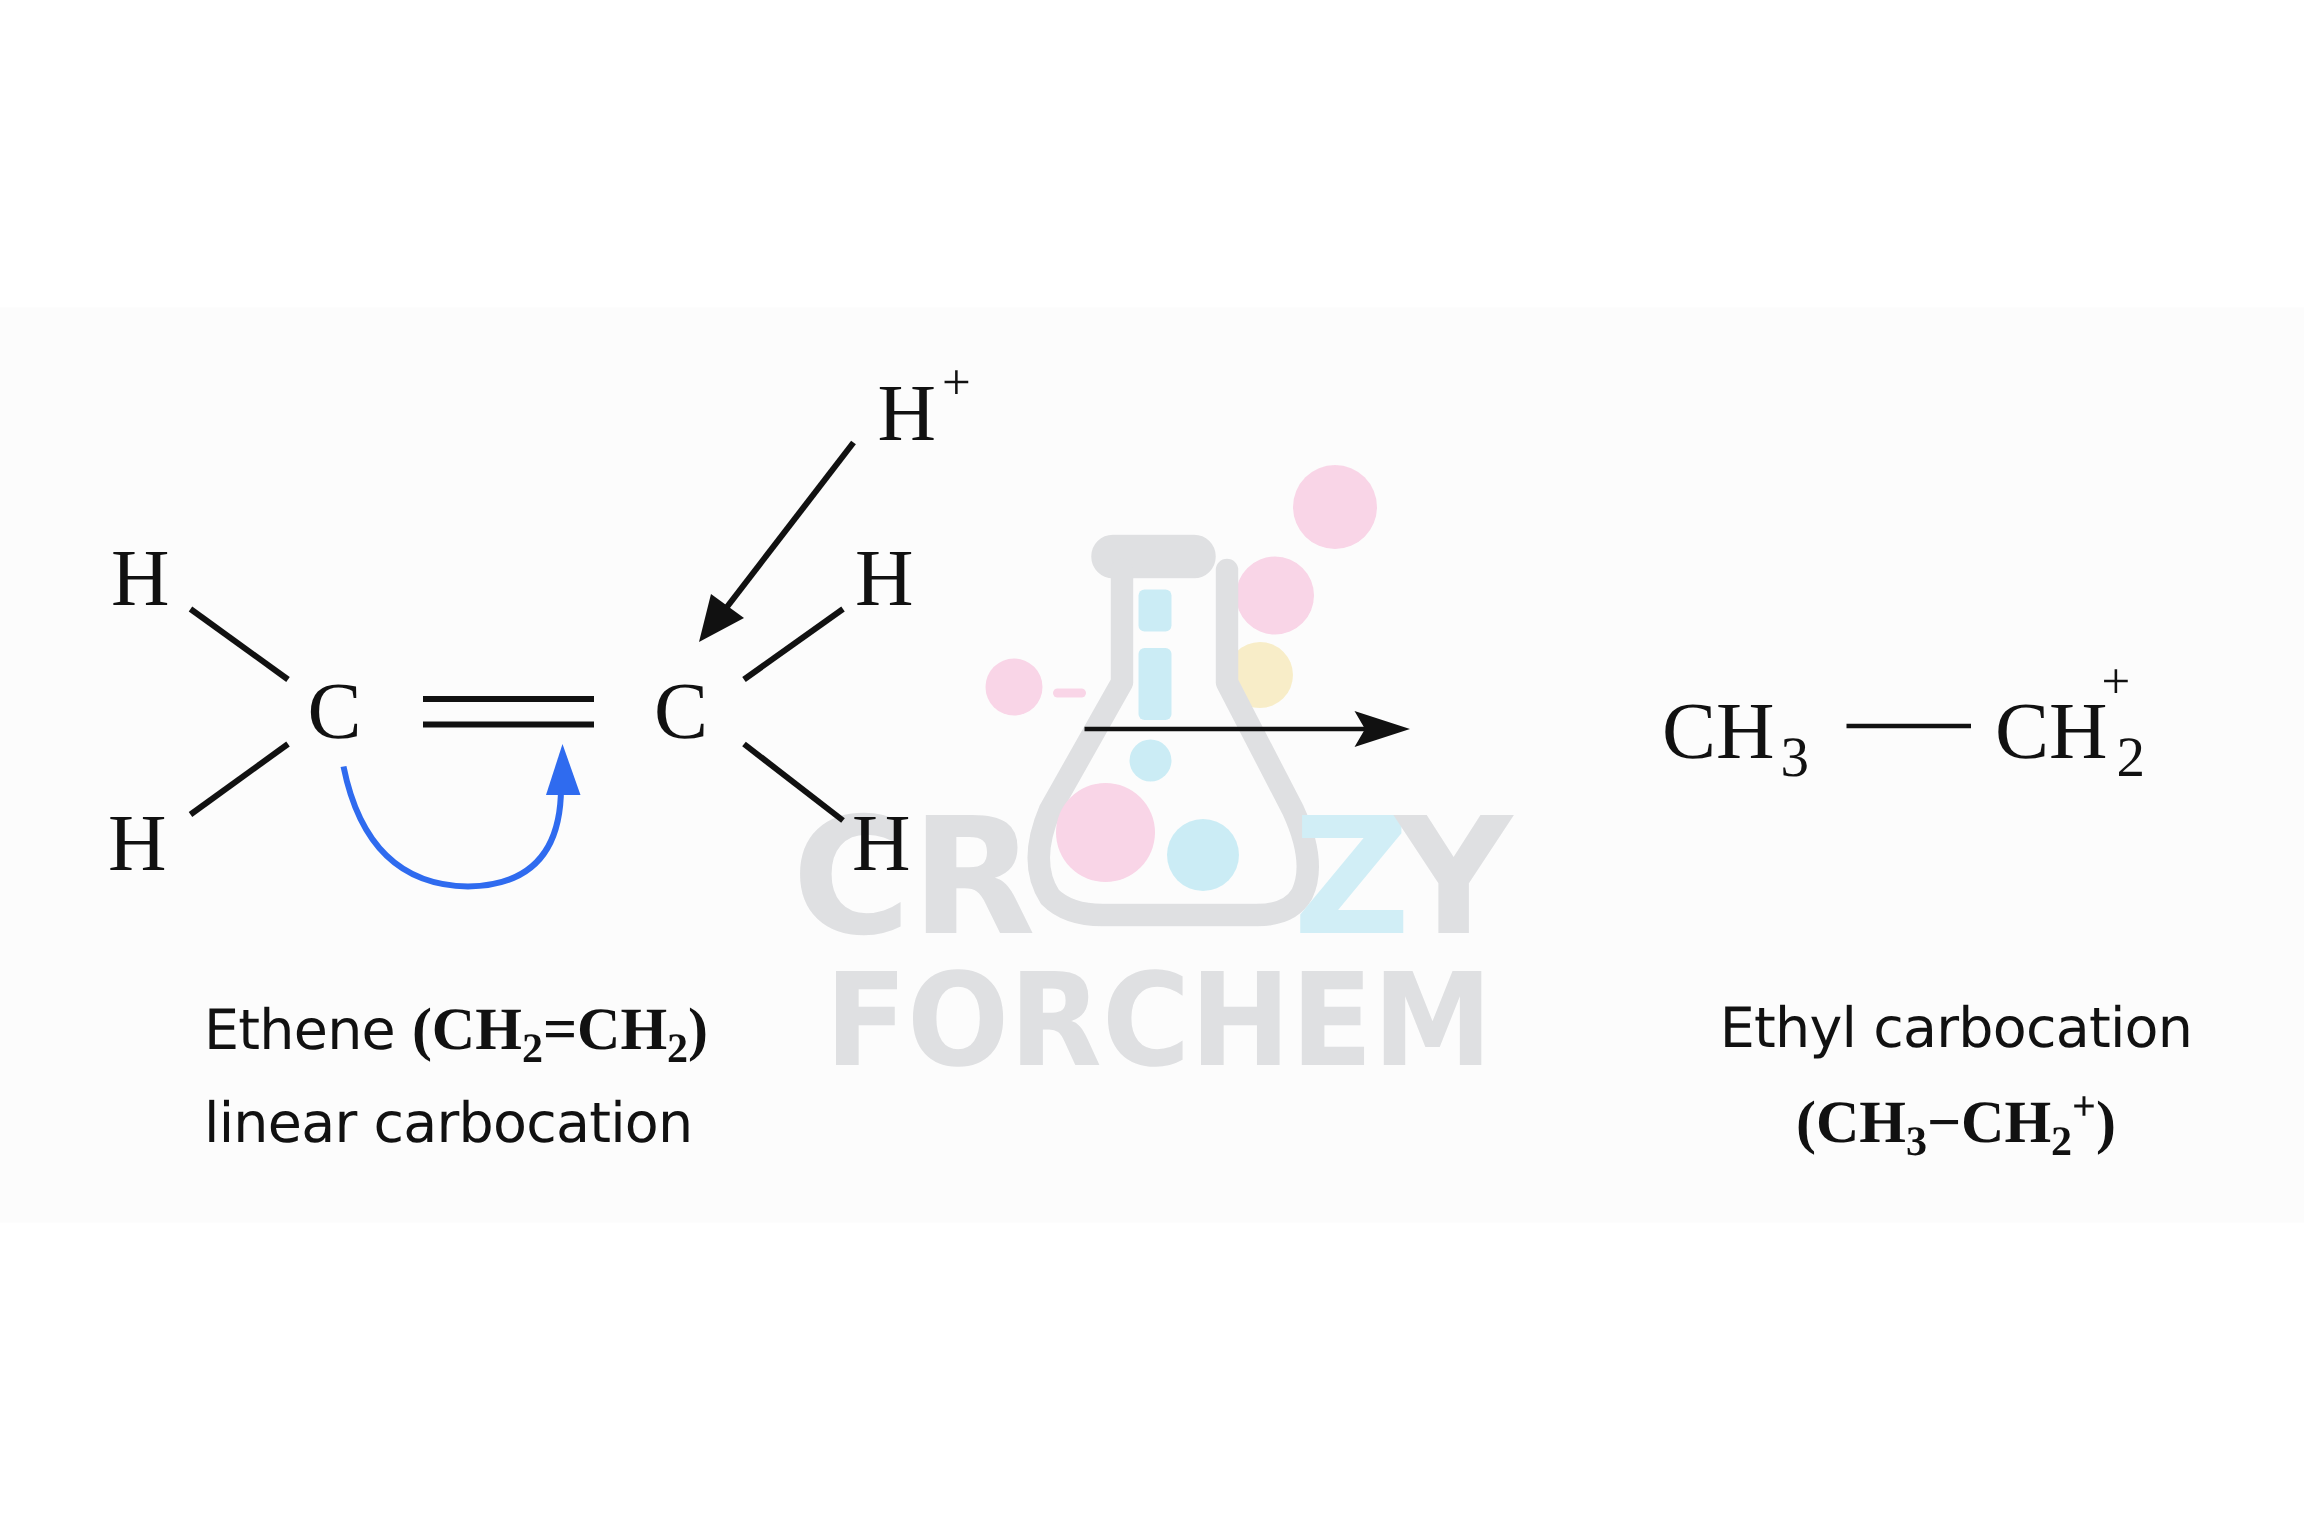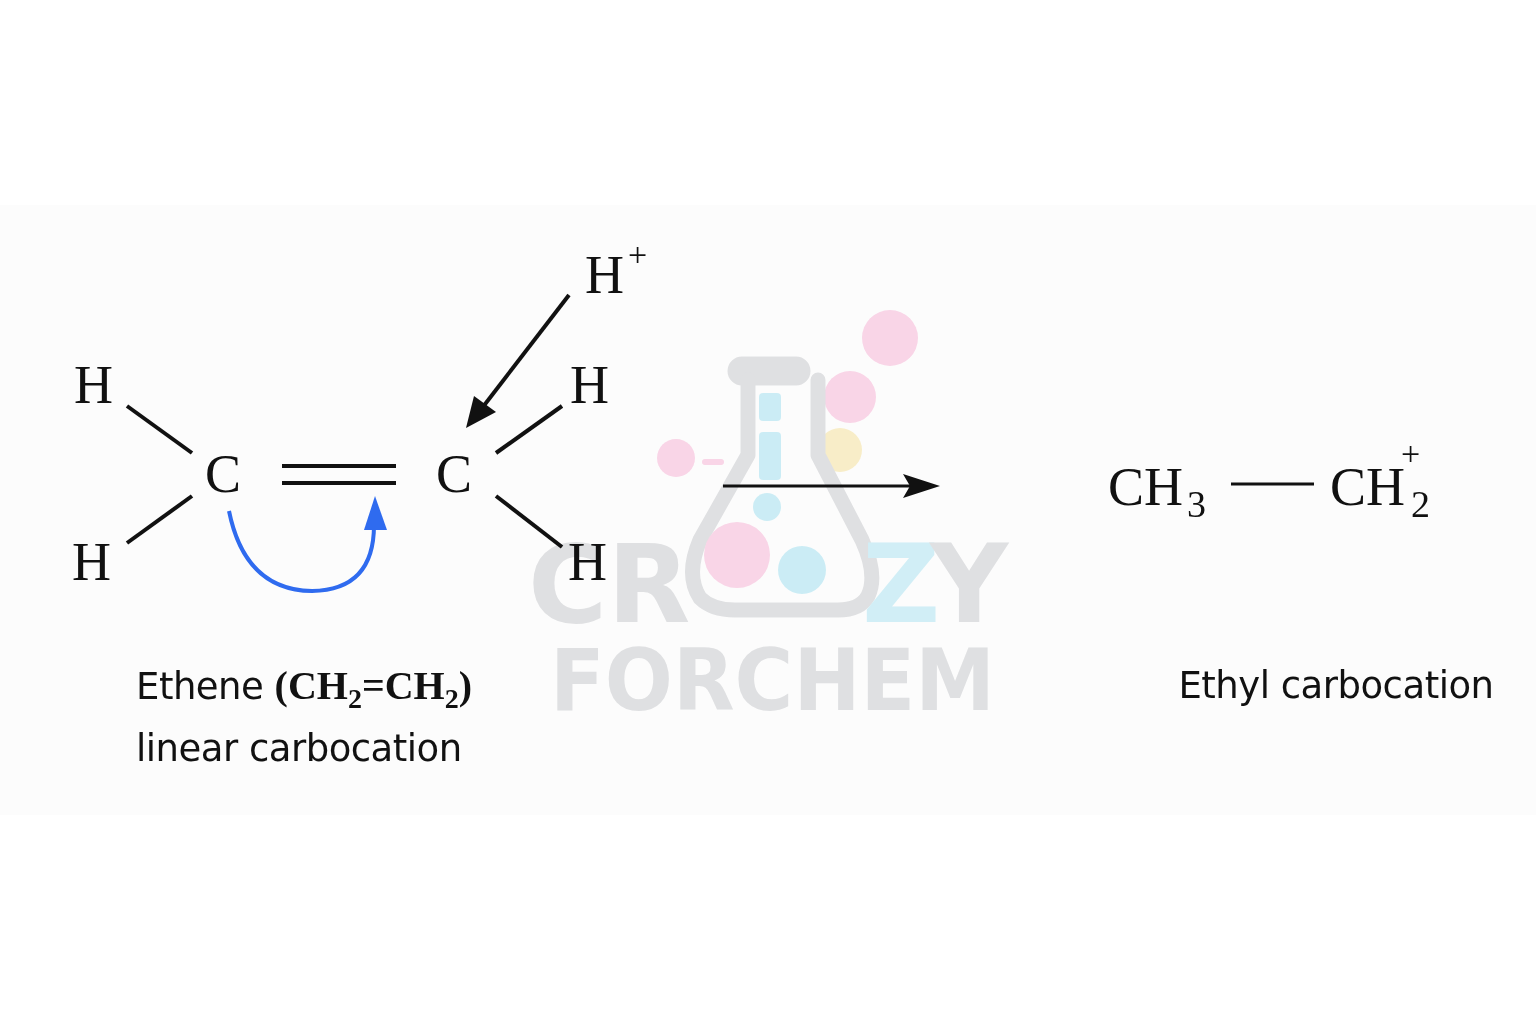--- a/index.html
+++ b/index.html
@@ -110,15 +110,16 @@
 </svg>
 
 <div class="caption" style="left:136px; top:655px;">
   <div>
     <span>Ethene</span>
     <span class="formula"><span>(CH</span><sub>2</sub><span>=CH</span><sub>2</sub><span>)</span></span>
   </div>
   <div>linear carbocation</div>
 </div>
 
-<div class="caption" style="left:1176px; top:655px; text-align:center; width:320px;">
+<div class="caption" style="left:1144px; top:655px; text-align:center; width:320px;">
   <div>Ethyl carbocation</div>
+  <div class="formula"><span>(CH</span><sub>3</sub><span>−CH</span><sub>2</sub><sup>+</sup><span>)</span></div>
 </div>
 
 </body></html>

